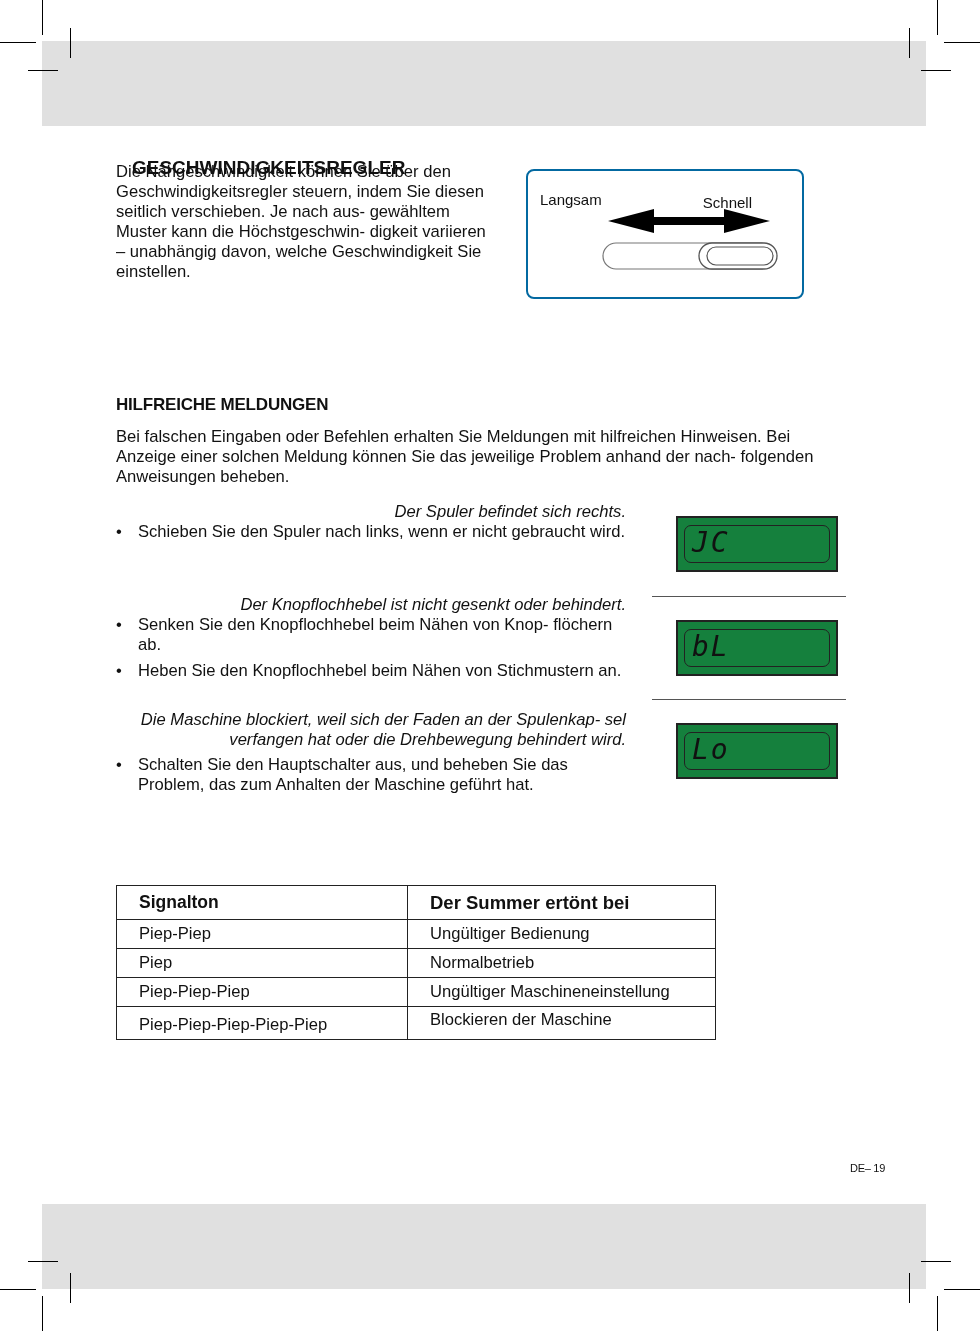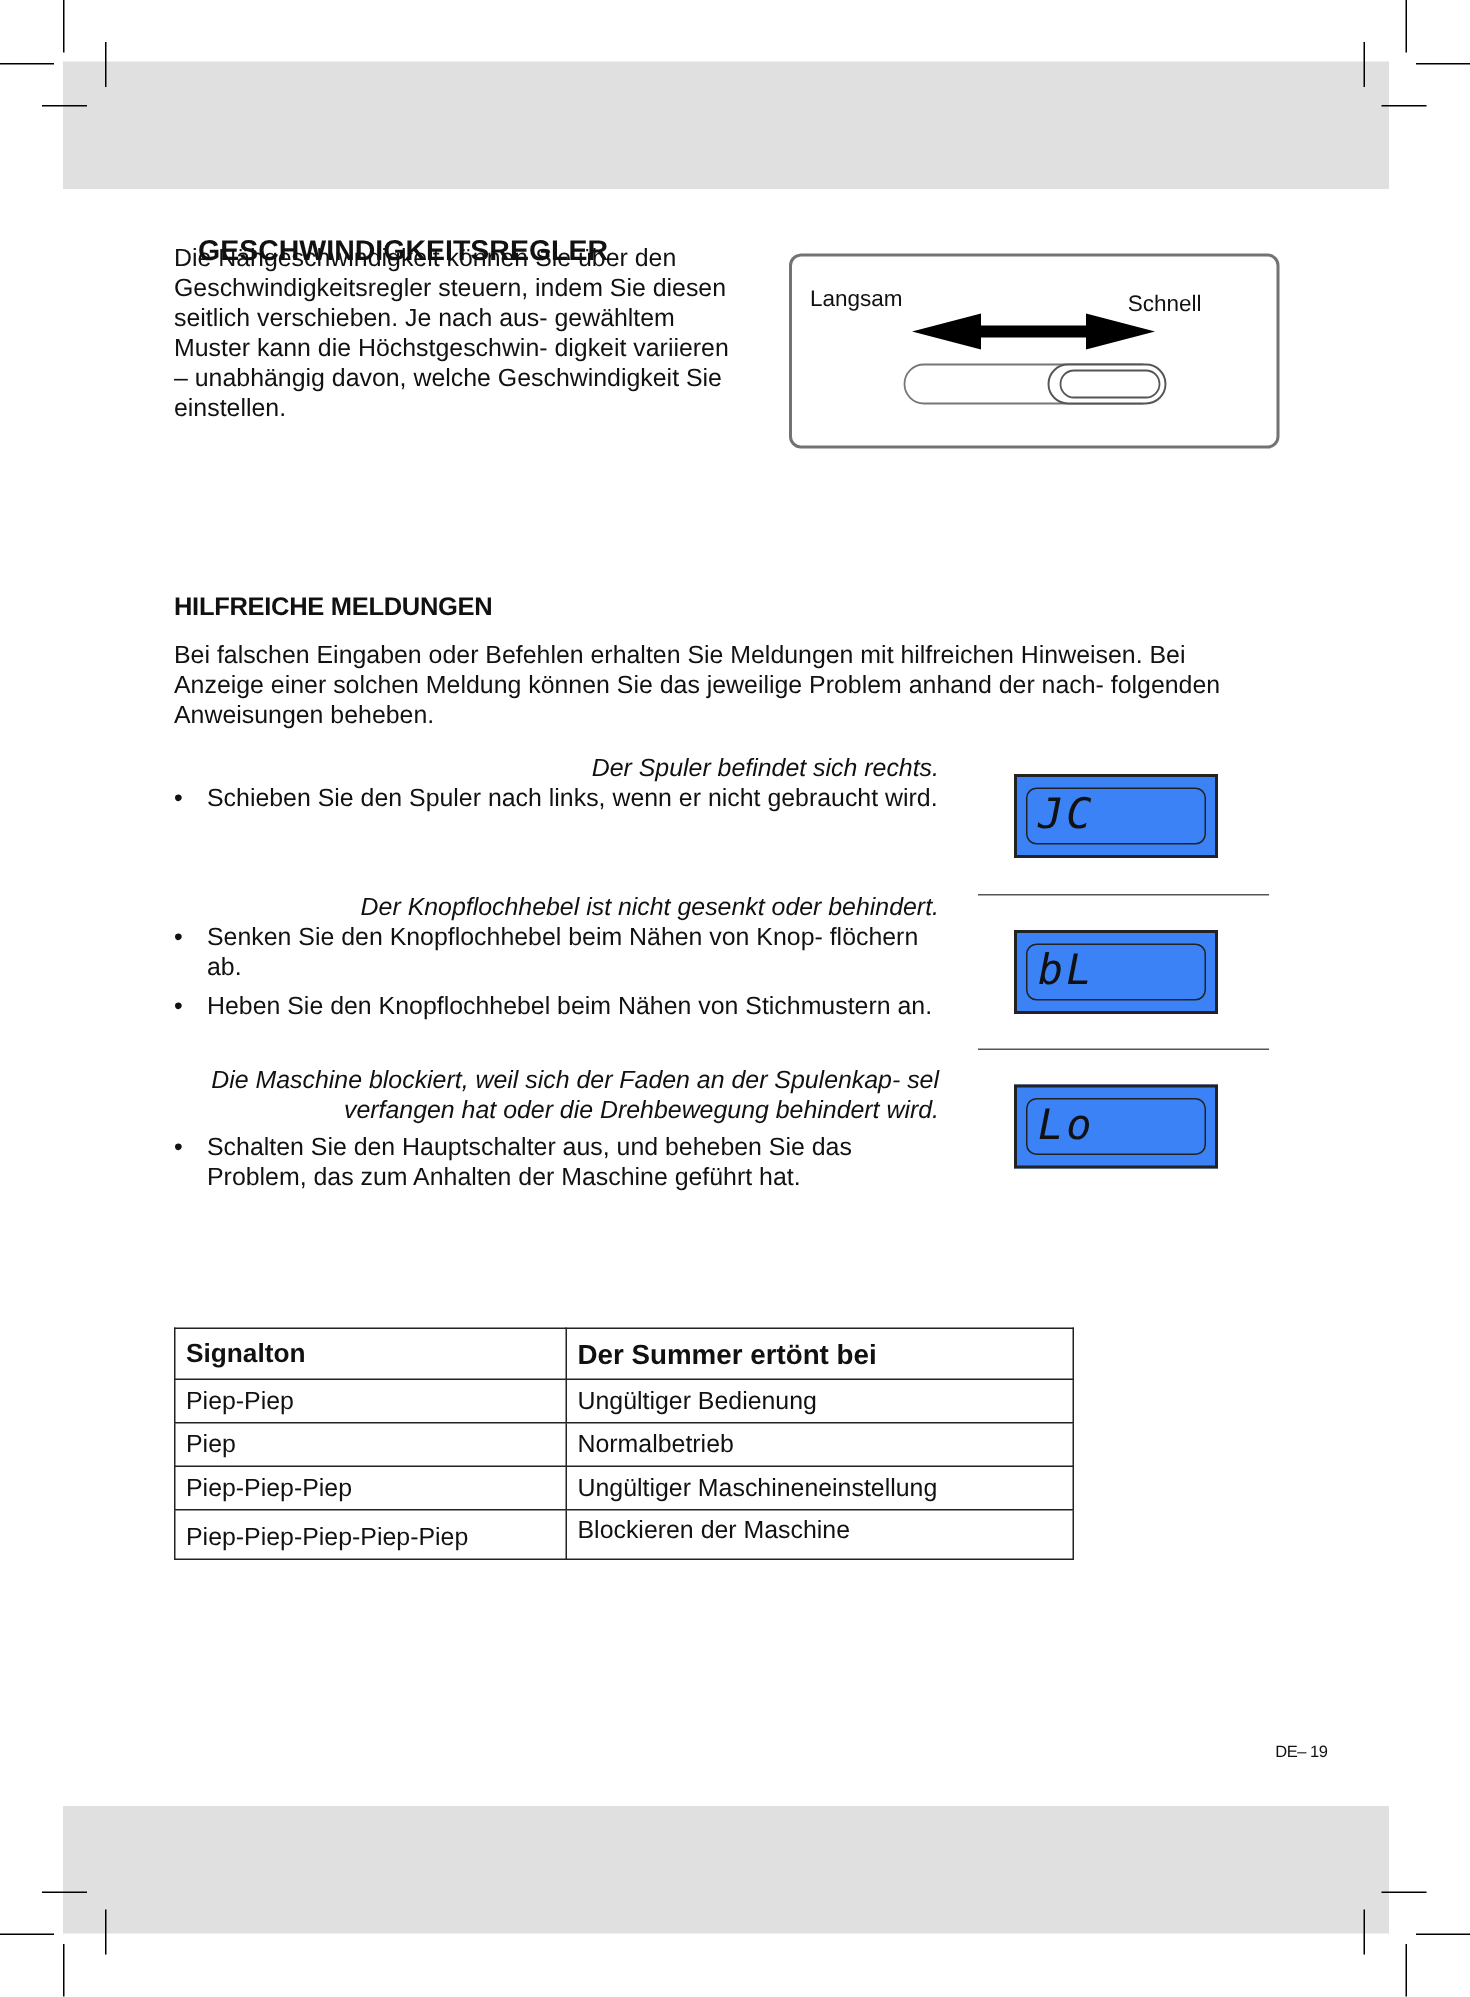--- a/index.html
+++ b/index.html
@@ -9,43 +9,43 @@
   }
   .band { position: absolute; left: 42px; width: 884px; background: #e0e0e0; }
   .band.top { top: 41px; height: 85px; }
   .band.bottom { top: 1204px; height: 85px; }
   .crop { position: absolute; background: #000; }
   .page-num { position: absolute; right: 95px; top: 1162px; font-weight: normal; font-size: 11px; letter-spacing: -0.3px; }
 
   .h-small { position: absolute; left: 116px; top: 141px; font-weight: bold; font-size: 19px; margin: 16px; }
   .p-speed { position: absolute; left: 116px; top: 162px; width: 380px; font-size: 16.6px; line-height: 20px; margin: 0; }
 
-  .slider-fig { position: absolute; left: 526px; top: 169px; width: 327px; height: 130px; border: 2px solid #737373; border-radius: 8px; box-sizing: border-box; }
+  .slider-fig { position: absolute; left: 526px; top: 169px; width: 278px; height: 130px; border: 2px solid #0369a1; border-radius: 8px; box-sizing: border-box; }
   .slider-fig .lbl { position: absolute; font-size: 15px; }
   .slider-fig .lbl.slow { left: 12px; top: 20px; }
   .slider-fig .lbl.fast { right: 50px; top: 23px; }
   .slider-fig svg { position: absolute; left: 0; top: 0; }
 
   .h-big { position: absolute; left: 116px; top: 395px; font-weight: bold; font-size: 17px; margin: 0; letter-spacing: -0.2px; }
   .p-intro { position: absolute; left: 116px; top: 427px; width: 720px; font-size: 16.6px; line-height: 20px; margin: 0; }
 
   .msg { position: absolute; left: 116px; width: 510px; font-size: 16.6px; line-height: 20px; }
   .msg .cause { font-style: italic; margin: 0; text-align: right; }
   .msg ul { list-style: none; margin: 0; padding: 0; }
   .msg li { position: relative; padding-left: 22px; margin-top: 0; }
   .msg li::before { content: "•"; position: absolute; left: 0; top: 0; }
   .msg li + li { margin-top: 6px; }
 
-  .lcd { position: absolute; left: 676px; width: 136px; height: 56px; border: 2px solid #222; box-sizing: border-box; background: #3b82f6; }
+  .lcd { position: absolute; left: 676px; width: 162px; height: 56px; border: 2px solid #222; box-sizing: border-box; background: #15803d; }
   .lcd .inner { position: absolute; left: 6px; top: 7px; right: 6px; bottom: 7px; border: 1.5px solid #222; border-radius: 7px; }
   .lcd .code { position: absolute; left: 10px; top: 3px; font-family: "DejaVu Sans Mono", monospace; font-style: italic; font-size: 28px; line-height: 34px; letter-spacing: 2px; }
   .sep { position: absolute; left: 652px; width: 194px; height: 1px; background: #555; }
 
   table.beep { position: absolute; left: 116px; top: 885px; width: 600px; border-collapse: collapse; font-size: 16.6px; }
-  table.beep th, table.beep td { border: 1px solid #222; text-align: left; padding: 4px 7px; }
+  table.beep th, table.beep td { border: 1px solid #222; text-align: left; padding: 4px 22px; }
   table.beep th { font-weight: bold; font-size: 18.5px; height: 25px; }
   table.beep td { height: 20px; }
   table.beep td.c1 { width: 246px; }
 </style>
 </head>
 <body>
 
 <div class="band top"></div>
 <div class="band bottom"></div>
 

